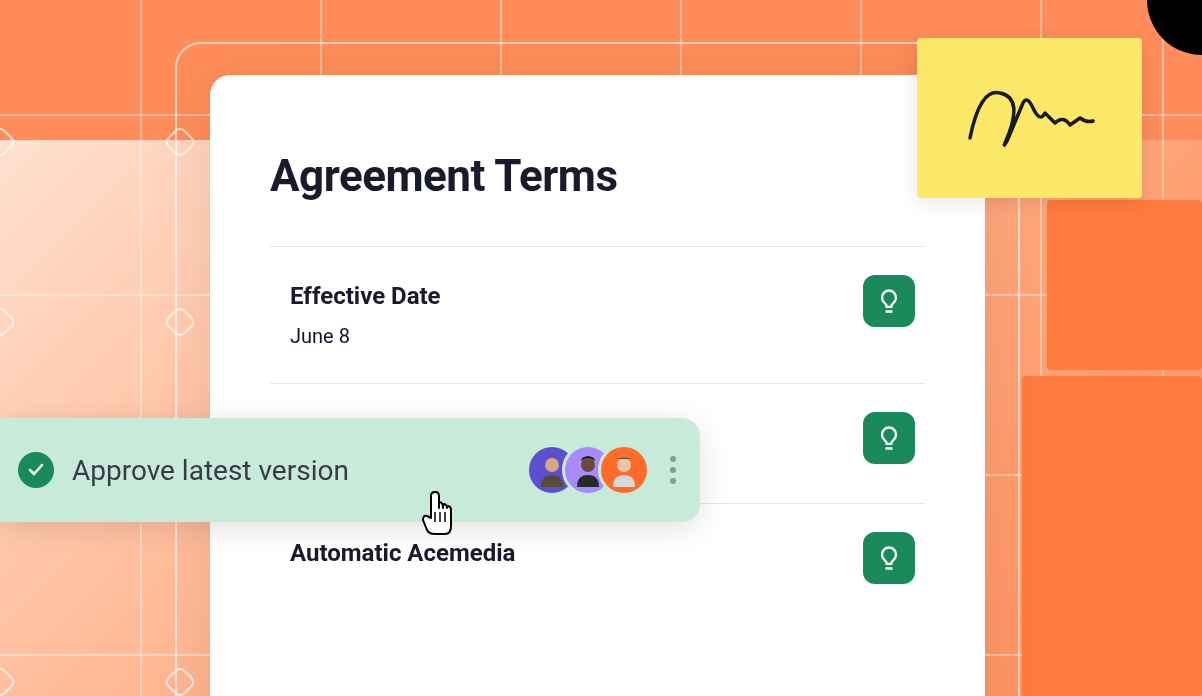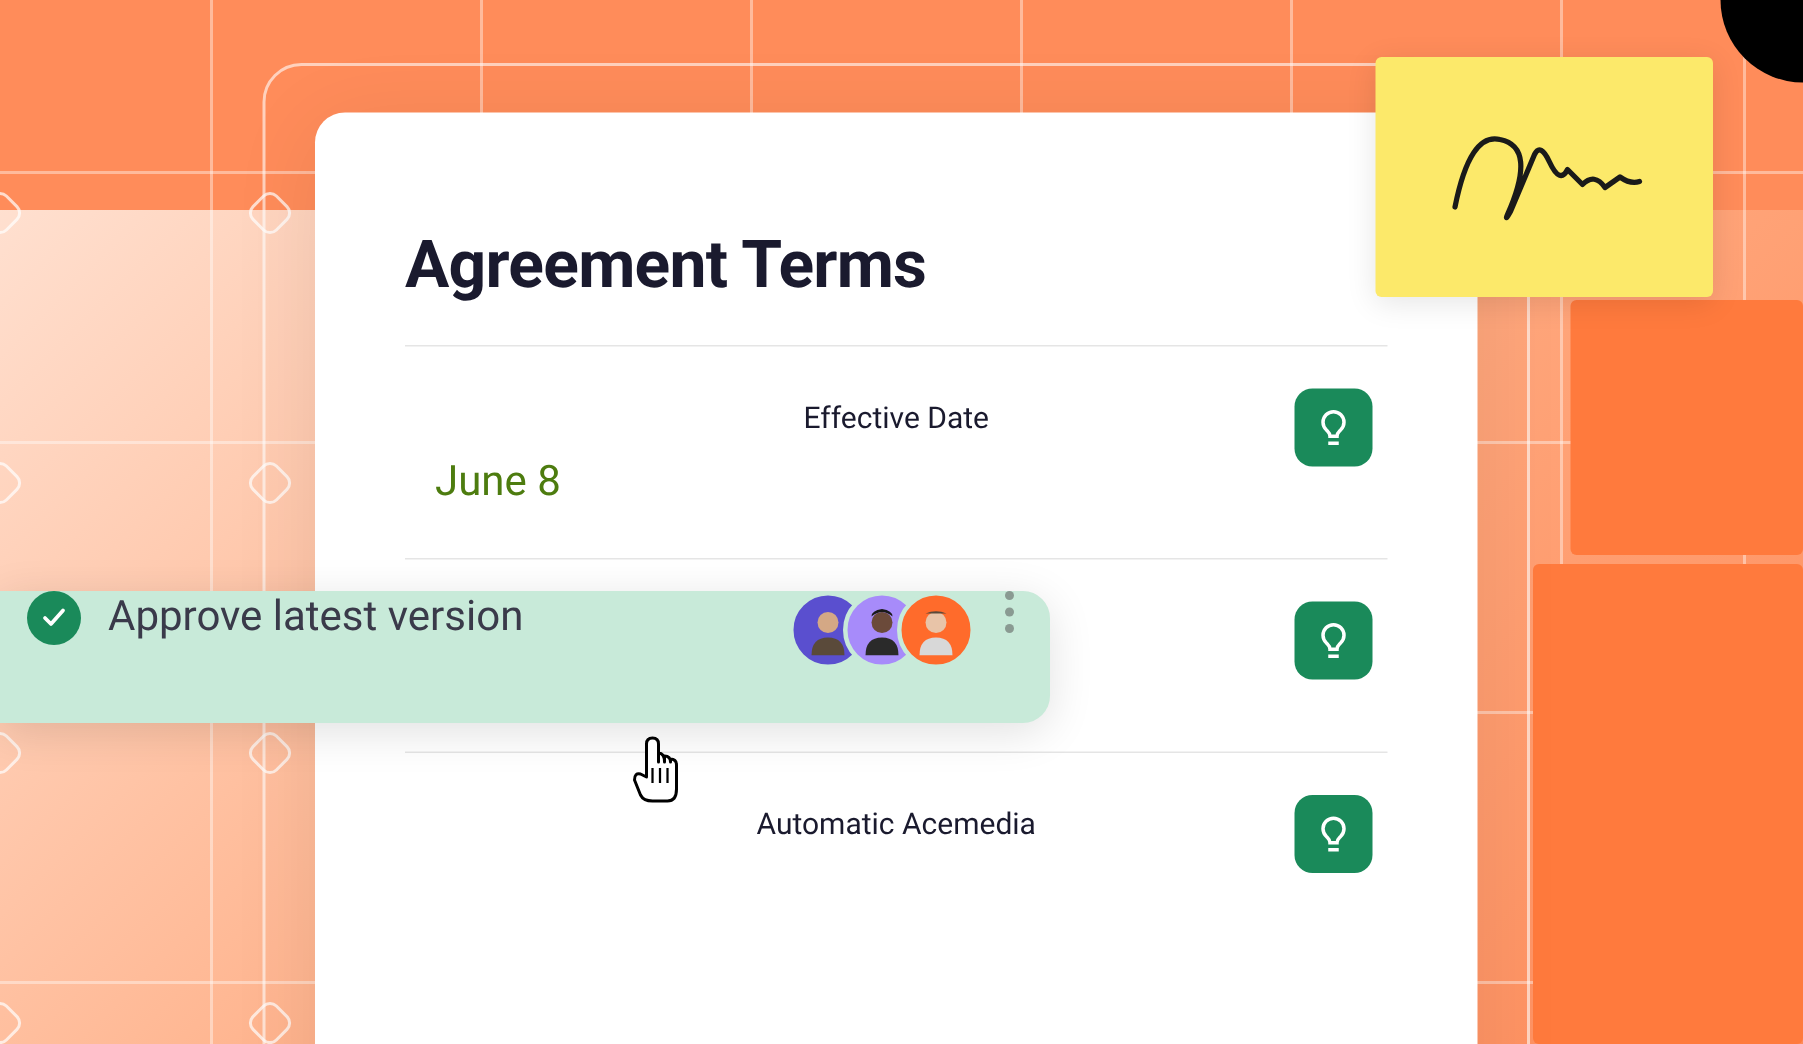--- a/index.html
+++ b/index.html
@@ -107,47 +107,46 @@
       height: 700px;
       border: 2px solid rgba(255,255,255,0.6);
       border-radius: 26px;
       z-index: 1;
     }
     
     .card-title {
       font-size: 44px;
       font-weight: 700;
       color: #1a1a2e;
-      margin-bottom: 28px;
+      margin-bottom: 44px;
       letter-spacing: -0.5px;
     }
     
     .divider {
       height: 1px;
       background: #e5e5e5;
       margin: 0;
     }
     
     .term-row {
       padding: 35px 20px 35px 20px;
       position: relative;
     }
     
     .term-label {
+      font-size: 24px;
+      font-weight: 700;
+      color: #1a1a2e;
+      margin-bottom: 14px;
+    }
+    
+    .term-value {
       font-size: 20px;
       font-weight: 400;
-      color: #1a1a2e;
-      margin-bottom: 14px;
-      text-align: center;
-    }
-    
-    .term-value {
-      font-size: 28px;
-      font-weight: 400;
-      color: #4d7c0f;
+      color: #0f172a;
     }
     
     .lightbulb-btn {
       position: absolute;
       right: 10px;
       top: 28px;
       width: 52px;
       height: 52px;
       background: #1a8a5a;
       border-radius: 12px;
@@ -181,26 +180,27 @@
     }
     
     .signature-svg {
       width: 150px;
       height: 90px;
     }
     
     .approve-pill {
       position: absolute;
       left: 0;
-      top: 394px;
+      top: 418px;
       width: 700px;
-      height: 88px;
+      height: 104px;
       background: #c8ead9;
       border-radius: 0 18px 18px 0;
       display: flex;
+      align-items: center;
       padding: 0 24px 0 18px;
       z-index: 10;
       box-shadow: 0 6px 30px rgba(0,0,0,0.12);
     }
     
     .approve-check {
       width: 36px;
       height: 36px;
       background: #1a8a5a;
       border-radius: 50%;

